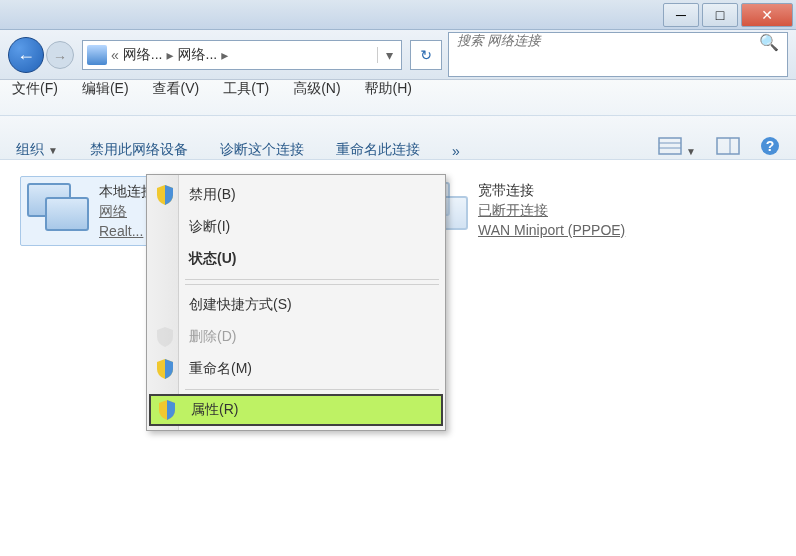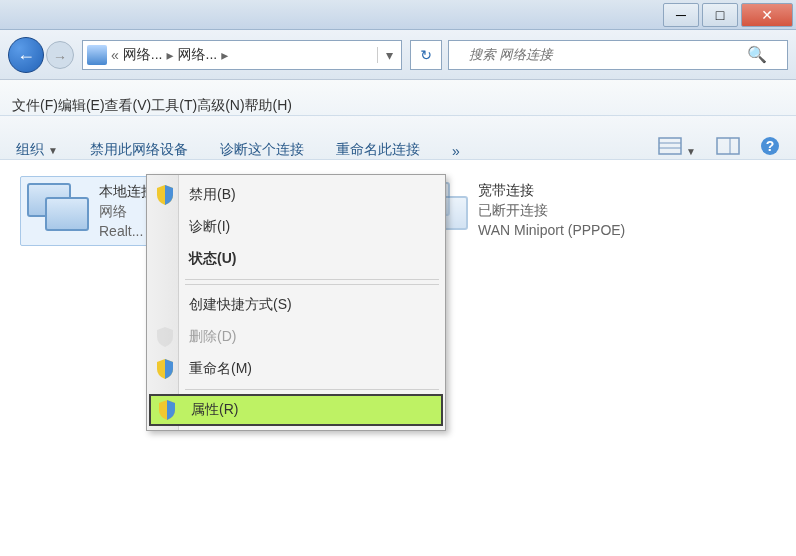--- a/index.html
+++ b/index.html
@@ -12,45 +12,45 @@
     .navbar { height: 50px; background: linear-gradient(to bottom, #edf2f8, #dce6f0); display: flex; align-items: center; padding: 0 8px; border-bottom: 1px solid #bcc9d8; }
     .nav-buttons { display: flex; align-items: center; gap: 2px; }
     .nav-back { width: 36px; height: 36px; border-radius: 50%; background: radial-gradient(circle at 30% 30%, #5a9be8, #2464b8); border: 1px solid #1a4888; display: flex; align-items: center; justify-content: center; color: white; font-size: 18px; }
     .nav-forward { width: 28px; height: 28px; border-radius: 50%; background: #d0ddea; border: 1px solid #a8b8c8; display: flex; align-items: center; justify-content: center; color: #888; font-size: 14px; }
     .breadcrumb-bar { flex: 1; height: 30px; background: white; border: 1px solid #8ea6c0; margin: 0 8px; display: flex; align-items: center; padding-left: 4px; gap: 2px; }
     .bc-icon { width: 20px; height: 20px; background: linear-gradient(to bottom, #b8d8ff, #4888d0); border-radius: 2px; }
     .bc-sep { color: #666; padding: 0 2px; }
     .bc-text { color: #333; }
     .bc-drop { margin-left: auto; width: 24px; text-align: center; border-left: 1px solid #ccc; color: #666; }
     .refresh-btn { width: 32px; height: 30px; border: 1px solid #8ea6c0; background: white; display: flex; align-items: center; justify-content: center; color: #2a6ab0; }
-    .search-bar { width: 340px; height: 30px; background: white; border: 1px solid #8ea6c0; margin-left: 6px; display: flex; align-items: center; padding: 0 20px; }
+    .search-bar { width: 340px; height: 45px; background: white; border: 1px solid #8ea6c0; margin-left: 6px; display: flex; align-items: flex-start; padding: 0 8px; }
     .search-bar input { border: none; flex: 1; font-style: italic; color: #888; outline: none; background: transparent; }
     .search-icon { color: #4a7ab8; font-size: 16px; }
     
-    .menubar { height: 36px; background: linear-gradient(to bottom, #f8fafb, #eff4f8); border-bottom: 1px solid #d0ddea; display: flex; align-items: flex-end; padding: 0 12px; }
+    .menubar { height: 36px; background: linear-gradient(to bottom, #f8fafb, #eff4f8); border-bottom: 1px solid #d0ddea; display: flex; align-items: flex-start; padding: 0 12px; gap: 24px; }
     .menu-item { color: #333; cursor: default; }
     
     .toolbar { height: 44px; background: linear-gradient(to bottom, #f4f7fa, #e8eff5); border-bottom: 1px solid #d0ddea; display: flex; align-items: flex-end; padding: 0 16px; gap: 32px; color: #2a5a8a; }
     .tool-item { display: flex; align-items: center; gap: 4px; }
     .tool-drop { font-size: 10px; color: #555; }
     .tool-icons { margin-left: auto; display: flex; align-items: center; gap: 20px; }
     .tool-icon-box { width: 24px; height: 18px; }
     
     .content { position: relative; padding: 16px 20px; height: 400px; background: white; }
     .connections { display: flex; gap: 40px; }
     
     .conn-item { display: flex; gap: 8px; width: 340px; padding: 6px; }
     .conn-item.selected { background: #e8f2fc; border: 1px solid #a8c8e8; border-radius: 2px; }
     .conn-icon { width: 64px; height: 56px; position: relative; flex-shrink: 0; }
     .monitor { width: 44px; height: 34px; background: linear-gradient(to bottom, #d8e8f8, #a8c8e8); border: 2px solid #6898c8; border-radius: 3px; position: absolute; }
     .monitor.m1 { top: 0; left: 0; }
     .monitor.m2 { top: 14px; left: 18px; }
     .conn-text { display: flex; flex-direction: column; gap: 2px; font-size: 14px; }
     .conn-title { color: #333; }
-    .conn-sub { color: #666; }
+    .conn-sub { color: #666; text-decoration: underline; }
     
     .context-menu { position: absolute; left: 146px; top: 190px; width: 300px; background: #f4f4f4; border: 1px solid #a0a0a0; box-shadow: 3px 3px 6px rgba(0,0,0,0.25); padding: 4px 2px; }
     .ctx-icon-col { position: absolute; left: 0; top: 0; bottom: 0; width: 32px; background: linear-gradient(to right, #f0f0f0, #e8e8e8); border-right: 1px solid #d0d0d0; }
     .ctx-item { position: relative; height: 32px; display: flex; align-items: center; padding-left: 40px; color: #333; }
     .ctx-item.disabled { color: #a0a0a0; }
     .ctx-item.highlighted { background: #bef264; border: 2px solid #404040; }
     .ctx-sep { height: 1px; background: #d0d0d0; margin: 4px 4px 4px 36px; }
     .shield { position: absolute; left: 7px; width: 18px; height: 20px; }
     .shield svg { width: 100%; height: 100%; }
   </style>

